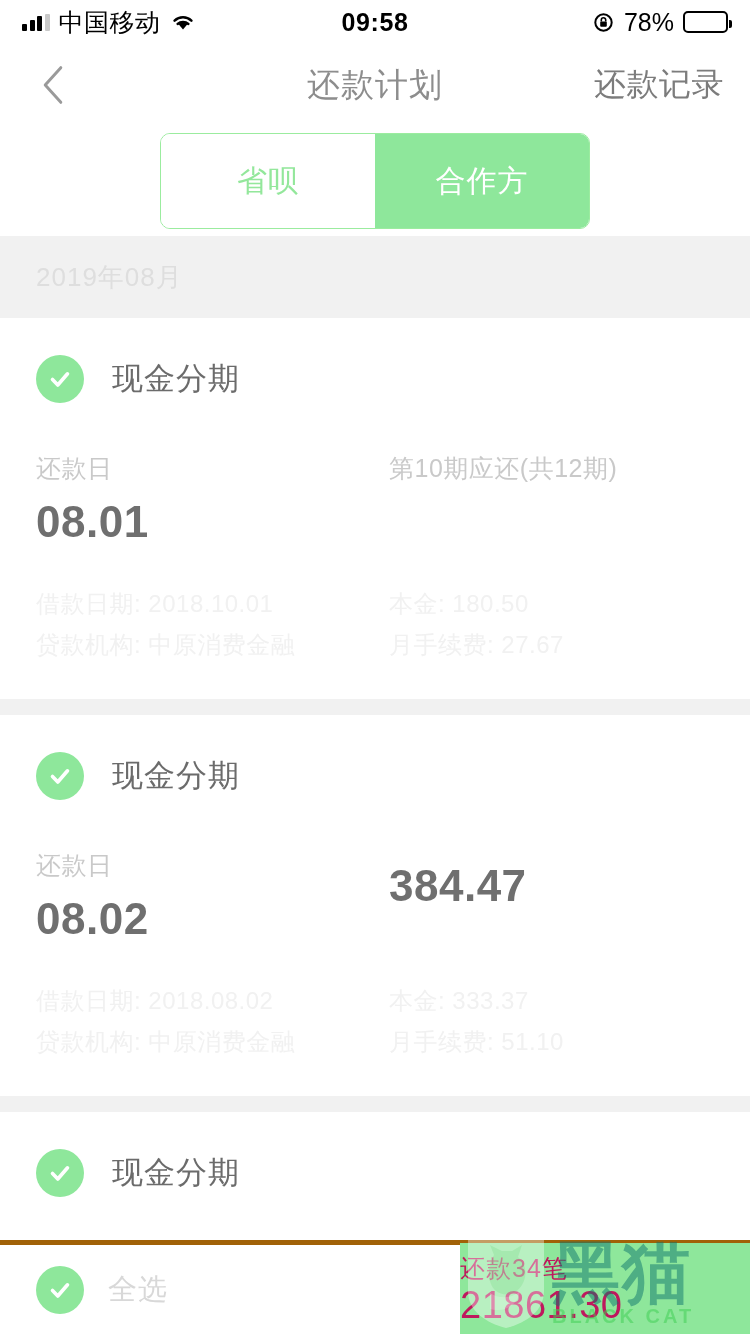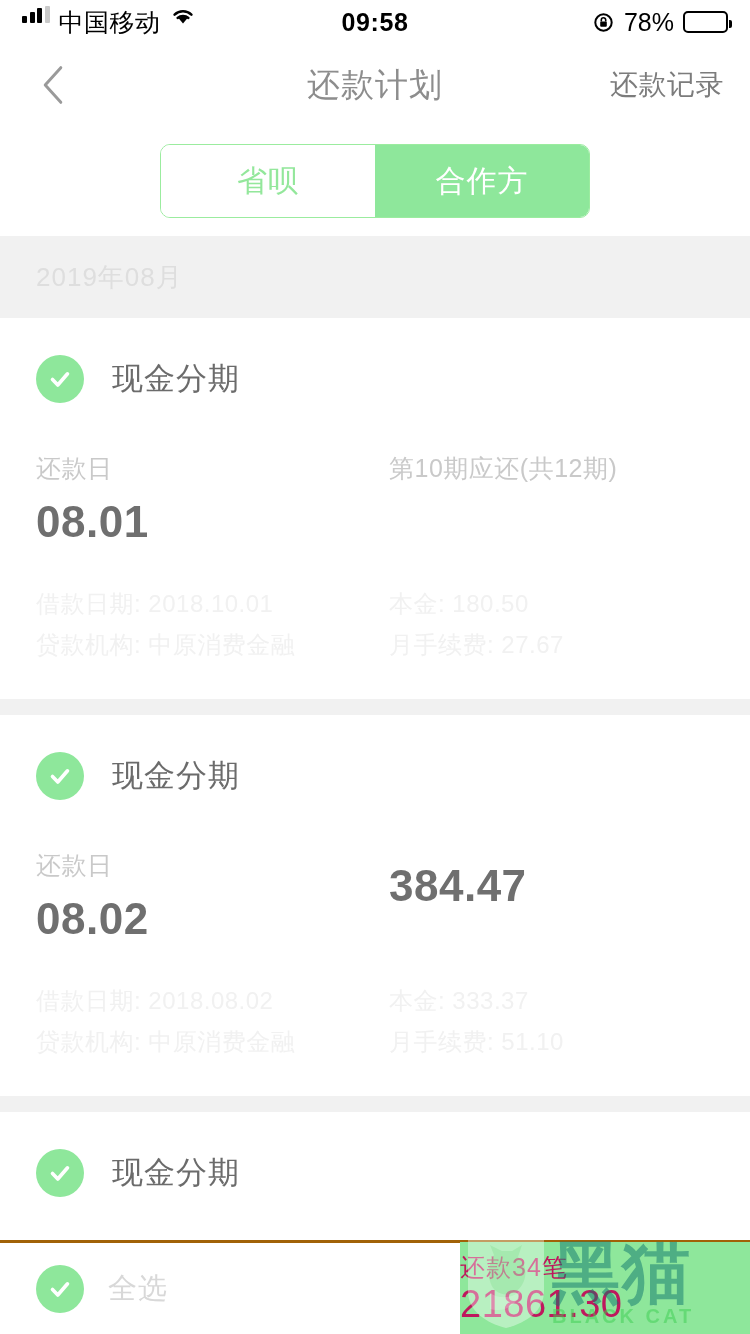--- a/index.html
+++ b/index.html
@@ -12,21 +12,21 @@
   }
 
   
   .statusbar{
     height:44px; width:750px;
     display:flex; align-items:center;
     padding:0 22px;
     background:#ffffff;
     position:relative;
   }
-  .sb-left{ display:flex; gap:9px; }
+  .sb-left{ display:flex; align-items:center; gap:9px; }
   .signal{ display:flex; align-items:flex-end; gap:2.5px; height:17px; }
   .signal i{ display:block; width:5px; background:#000; border-radius:1px; }
   .signal i:nth-child(1){ height:7px; }
   .signal i:nth-child(2){ height:11px; }
   .signal i:nth-child(3){ height:15px; }
   .signal i:nth-child(4){ height:17px; background:#c9c9c9; }
   .carrier{ font-size:25px; color:#000; letter-spacing:.5px; }
   .wifi{ width:26px; height:20px; position:relative; }
   .sb-center{
     position:absolute; left:0; right:0; top:0; bottom:0;
@@ -61,32 +61,32 @@
     cursor:pointer;
   }
   .nav-title{
     position:absolute; left:0; right:0;
     text-align:center;
     font-size:33px; color:#8d8d8d; letter-spacing:1px;
     pointer-events:none;
   }
   .nav-action{
     margin-left:auto; z-index:2;
-    font-size:28px; color:#7c7c7c; letter-spacing:.5px;
+    font-size:32px; color:#7c7c7c; letter-spacing:.5px;
     cursor:pointer;
   }
 
   
   .seg-wrap{
     height:110px; width:750px;
     display:flex; align-items:center; justify-content:center;
     background:#ffffff;
   }
   .segmented{
-    width:430px; height:74px;
+    width:430px; height:96px;
     border:1.5px solid #9bec9f;
     border-radius:10px;
     display:flex; overflow:hidden;
     background:#ffffff;
   }
   .seg{
     flex:1; display:flex; align-items:center; justify-content:center;
     font-size:30px; letter-spacing:1px; cursor:pointer;
   }
   .seg.inactive{ background:#ffffff; color:#93e79b; }
@@ -141,21 +141,21 @@
     line-height:41px; letter-spacing:.5px;
     white-space:nowrap;
   }
 
   
   .bottombar{
     position:absolute; left:0; bottom:0;
     width:750px; height:94px;
     background:#ffffff;
     display:flex; align-items:center;
-    border-top:3px solid #a16207;
+    border-top:5px solid #a16207;
   }
   .selectall{
     display:flex; align-items:center; gap:24px;
     padding-left:36px; cursor:pointer;
   }
   .selectall .lbl-all{ font-size:29px; color:#d8d8d8; letter-spacing:1px; }
   .pay-btn{
     margin-left:auto;
     width:290px; height:94px;
     background:#8ee79b;

